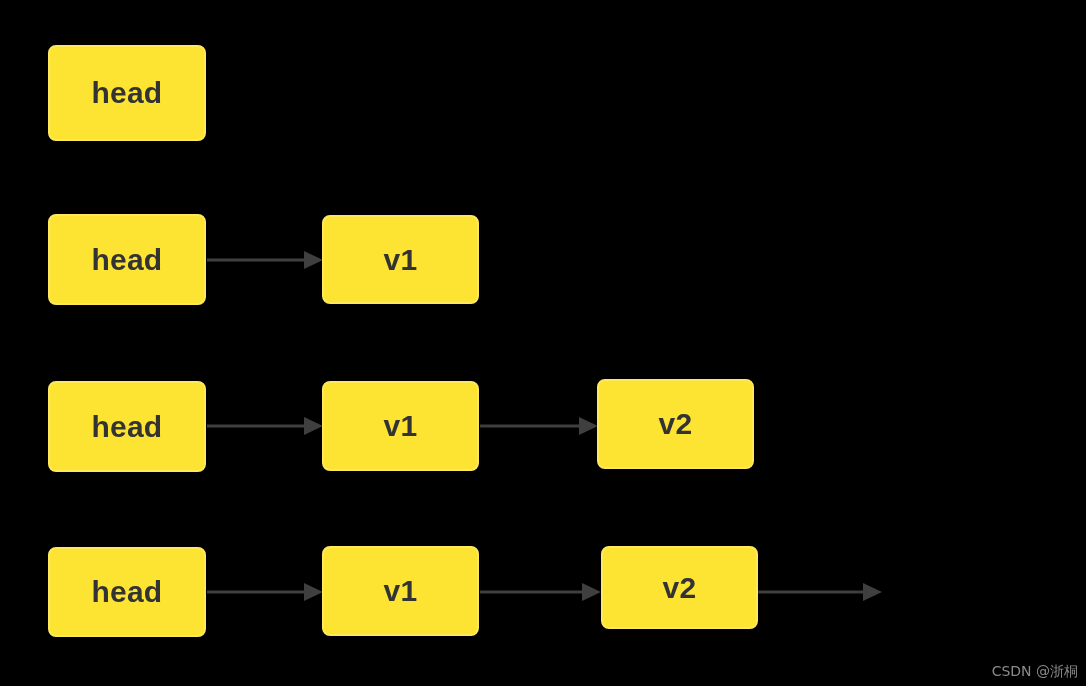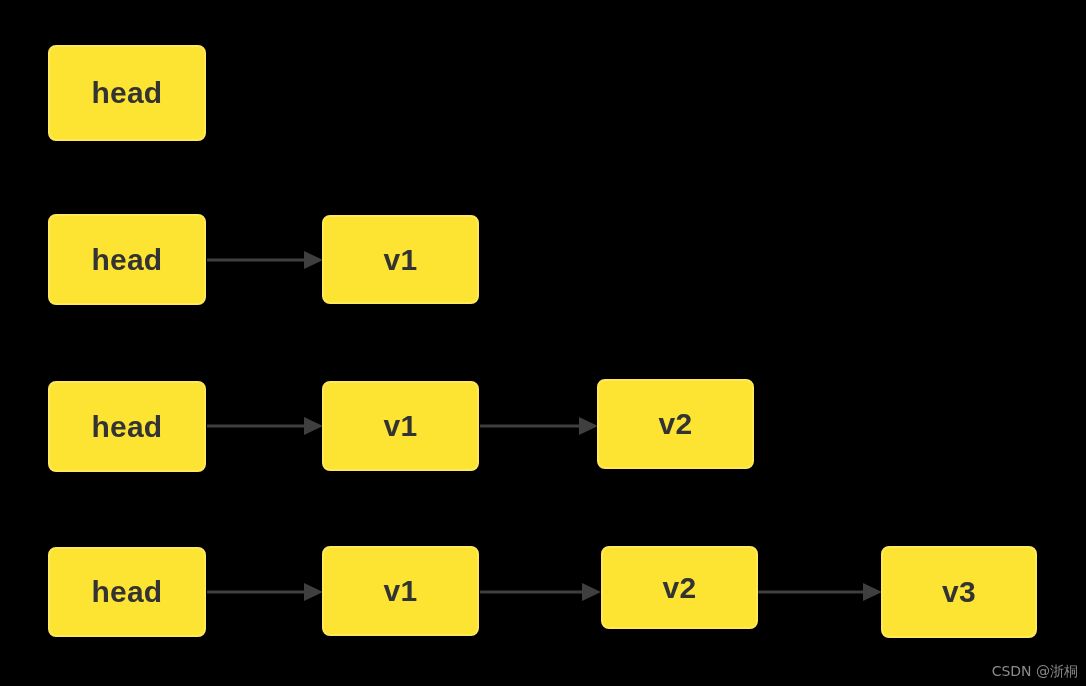--- a/index.html
+++ b/index.html
@@ -105,18 +105,15 @@
     </svg>
     <div class="node" style="left: 48px; top: 547px; width: 158px; height: 90px; background: rgb(253, 228, 50); border-color: rgb(255, 233, 91);">
       <span class="node-label" style="color: rgb(51, 51, 51);">head</span>
     </div>
     <div class="node" style="left: 322px; top: 546px; width: 157px; height: 90px; background: rgb(253, 228, 50); border-color: rgb(255, 233, 91);">
       <span class="node-label" style="color: rgb(51, 51, 51);">v1</span>
     </div>
     <div class="node" style="left: 601px; top: 546px; width: 157px; height: 83px; background: rgb(253, 228, 50); border-color: rgb(255, 233, 91);">
       <span class="node-label" style="color: rgb(51, 51, 51);">v2</span>
     </div>
-    <div class="node" style="left: 881px; top: 546px; width: 156px; height: 92px; background: rgb(253, 228, 50); border-color: rgb(255, 233, 91);">
-      <span class="node-label" style="color: rgb(51, 51, 51);">v3</span>
-    </div>
   </div>
 
 <div class="watermark">CSDN @浙桐</div>
 
 </body></html>

